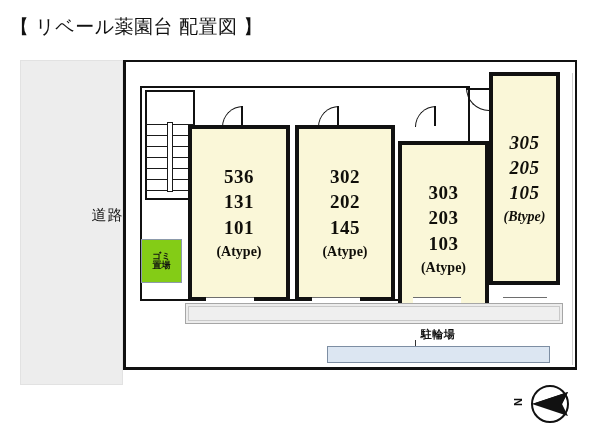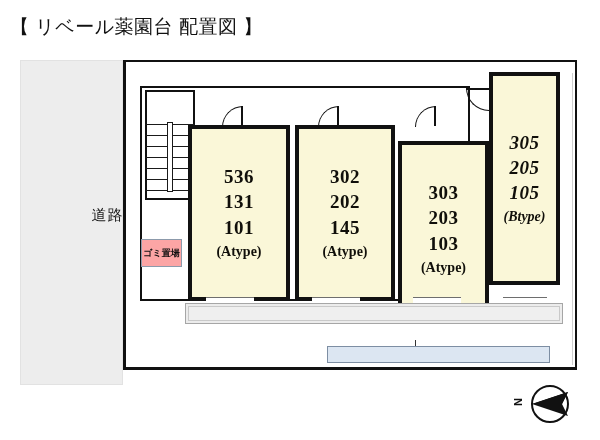--- a/index.html
+++ b/index.html
@@ -145,26 +145,26 @@
     background: #ffffff;
     box-sizing: border-box;
   }
 
   
   #trash-area {
     position: absolute;
     left: 141px;
     top: 239px;
     width: 41px;
-    height: 28px;
-    background: #fca5a5;
+    height: 44px;
+    background: #84cc16;
     border: 1.5px solid #8c9aab;
     box-sizing: border-box;
     display: flex;
-    flex-direction: row;
+    flex-direction: column;
     align-items: center;
     justify-content: center;
     line-height: 1.0;
   }
   #trash-area span {
     font-family: "Liberation Sans", "DejaVu Sans", sans-serif;
     font-size: 9px;
     font-weight: bold;
     color: #101010;
     letter-spacing: 0px;
@@ -382,20 +382,21 @@
   </div>
 
   <div class="window-opening" style="left:206px; width:48px;"></div>
   <div class="window-opening" style="left:312px; width:48px;"></div>
   <div class="window-opening" style="left:413px; width:48px;"></div>
   <div class="window-opening" style="left:503px; width:44px;"></div>
 
   <div id="veranda-band"></div>
   <div id="veranda-band-inner"></div>
 
+  <div id="bike-label">駐輪場</div>
   <div id="bike-leader"></div>
   <div id="bike-park"></div>
 
   <div id="compass">
     <div id="compass-circle"></div>
     <svg width="62" height="46" viewBox="0 0 62 46" style="position:absolute;left:0;top:0;">
       <polygon points="20,22 56,10 50,22 56,34" fill="#111111"></polygon>
       <polygon points="20,22 56,10 50,22" fill="#111111"></polygon>
     </svg>
     <div id="compass-label">N</div>

